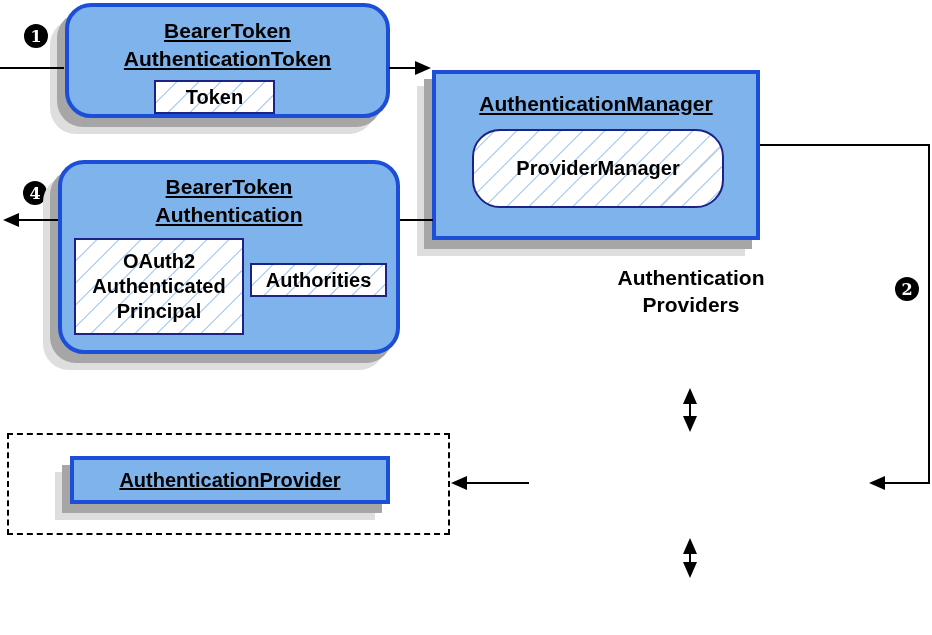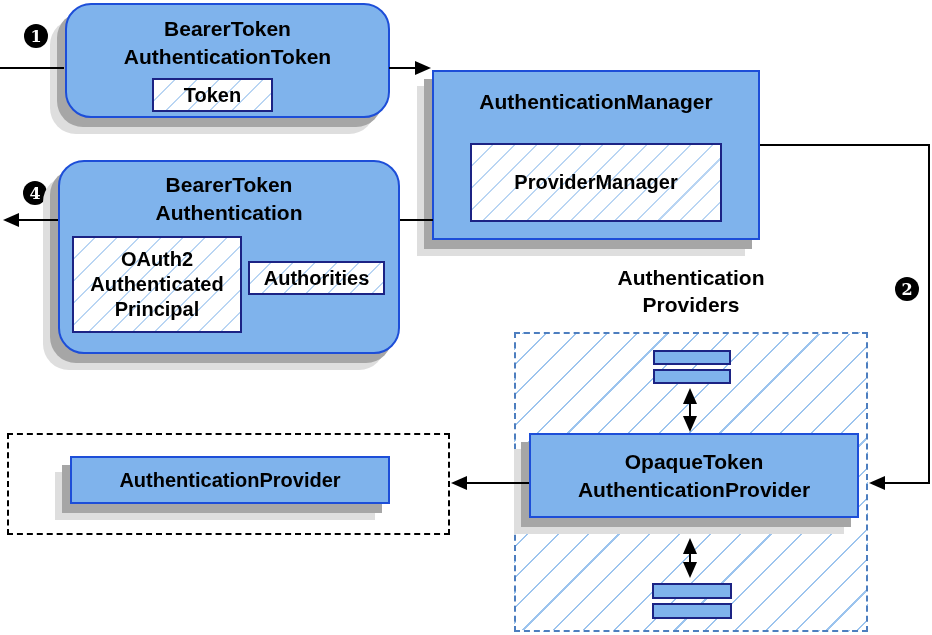--- a/index.html
+++ b/index.html
@@ -2,23 +2,24 @@
 <html><head>
 <meta charset="utf-8">
 <style>
   html,body { margin:0; padding:0; background:#ffffff; }
   .canvas {
     position:relative; width:932px; height:635px; background:#ffffff;
     font-family:"Liberation Sans", sans-serif; color:#000; overflow:hidden;
   }
   .node {
     position:absolute; box-sizing:border-box;
-    background:#7fb3ec; border:2px solid #1d4ed8;
+    background:#7fb3ec; border:4px solid #1d4ed8;
     font-weight:bold; text-align:center; color:#000;
     box-shadow:-8px 9px 0 #a6a6a6, -15px 16px 0 #dedede;
+    text-decoration:underline;
   }
   .rounded { border-radius:26px; }
   .node-title { font-size:21px; line-height:1.32; }
   .multiline { white-space:pre-line; }
   .inner {
     position:absolute; box-sizing:border-box;
     border:2px solid #1c2384; background-color:#ffffff;
     background-image:repeating-linear-gradient(135deg, rgba(255,255,255,0) 0px, rgba(255,255,255,0) 14px, #b9d5f3 14px, #b9d5f3 15.5px);
     font-weight:bold; font-size:20px; line-height:1.25;
     display:flex; align-items:center; justify-content:center; text-align:center;
@@ -69,53 +70,41 @@
   <div class="node rounded" style="left:65px; top:3px; width:325px; height:115px; padding-top:10px;">
     <div class="node-title multiline">BearerToken
 AuthenticationToken</div>
     <div class="inner" style="left:85px; top:73px; width:121px; height:34px;">
       <span>Token</span>
     </div>
   </div>
 
   <div class="node" style="left:432px; top:70px; width:328px; height:170px; padding-top:16px;">
     <div class="node-title">AuthenticationManager</div>
-    <div class="inner" style="left:36px; top:71px; width:252px; height:79px;">
+    <div class="inner" style="left:36px; top:55px; width:252px; height:79px;border-radius:28px;">
       <span>ProviderManager</span>
     </div>
   </div>
 
   <div class="node rounded" style="left:58px; top:160px; width:342px; height:194px; padding-top:9px;">
     <div class="node-title multiline">BearerToken
 Authentication</div>
     <div class="inner multiline" style="left:12px; top:74px; width:170px; height:97px;">
       <span class="multiline">OAuth2
 Authenticated
 Principal</span>
     </div>
     <div class="inner" style="left:188px; top:99px; width:137px; height:34px;">
       <span>Authorities</span>
     </div>
   </div>
 
   <div class="section-label" style="left:541px; top:264px; width:300px;">Authentication
 Providers</div>
 
-  <div class="dashed-blue" style="left:514px; top:332px; width:354px; height:300px;">
-    <div class="bar" style="left:137px; top:16px; width:78px; height:15px;"></div>
-    <div class="bar" style="left:137px; top:35px; width:78px; height:15px;"></div>
-
-    <div class="node flex-center" style="left:13px; top:99px; width:330px; height:85px;">
-      <div class="node-title multiline">OpaqueToken
-AuthenticationProvider</div>
-    </div>
-
-    <div class="bar" style="left:136px; top:249px; width:80px; height:16px;"></div>
-    <div class="bar" style="left:136px; top:269px; width:80px; height:16px;"></div>
-  </div>
 
   <div class="dashed-black" style="left:7px; top:433px; width:443px; height:102px;">
     <div class="node flex-center" style="left:61px; top:21px; width:320px; height:48px;">
       <div class="node-title" style="font-size:20px;">AuthenticationProvider</div>
     </div>
   </div>
 
   <svg class="overlay" width="932" height="635" viewBox="0 0 932 635">
     <line x1="0" y1="68" x2="64" y2="68" stroke="#000" stroke-width="2"></line>
     <g>

